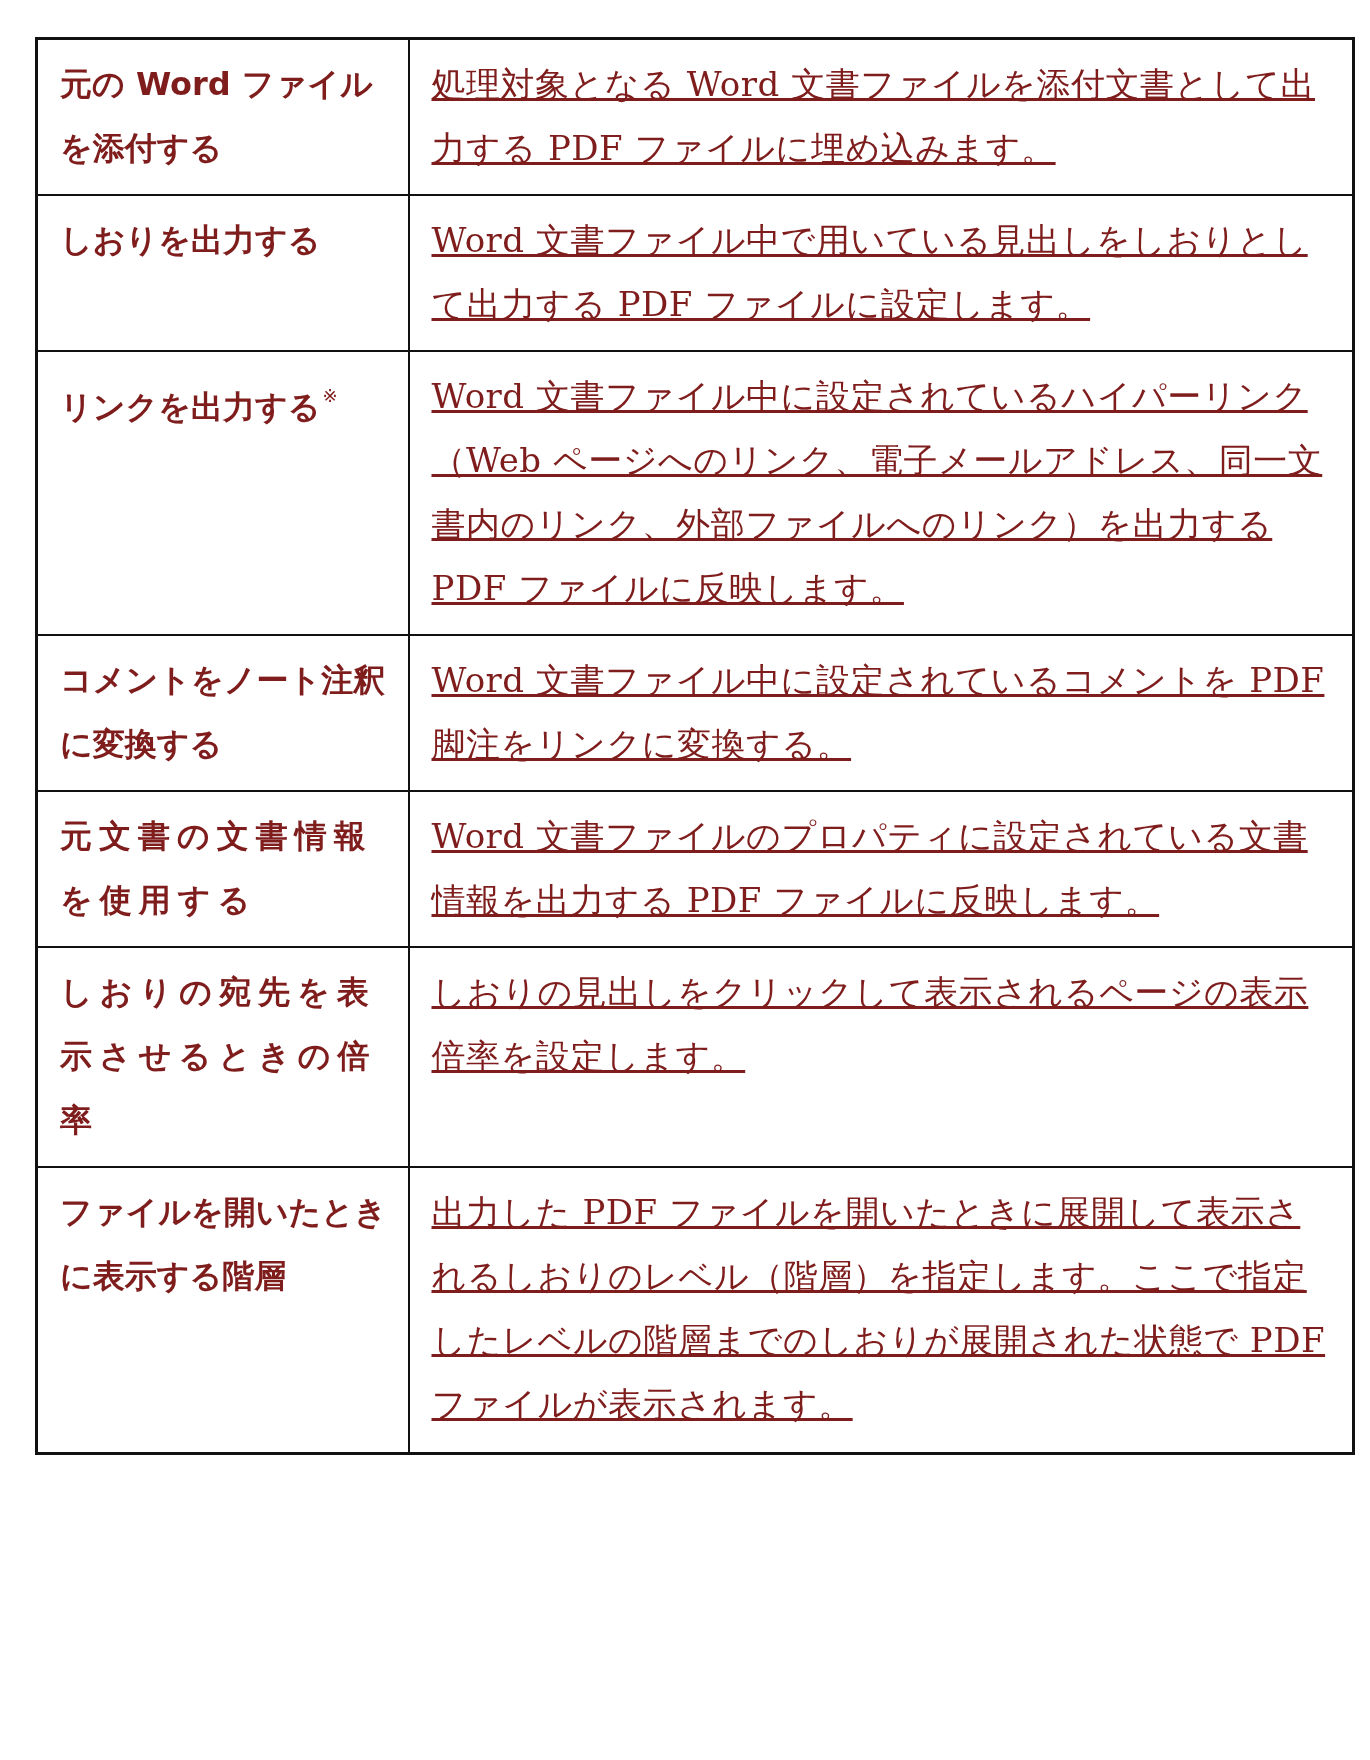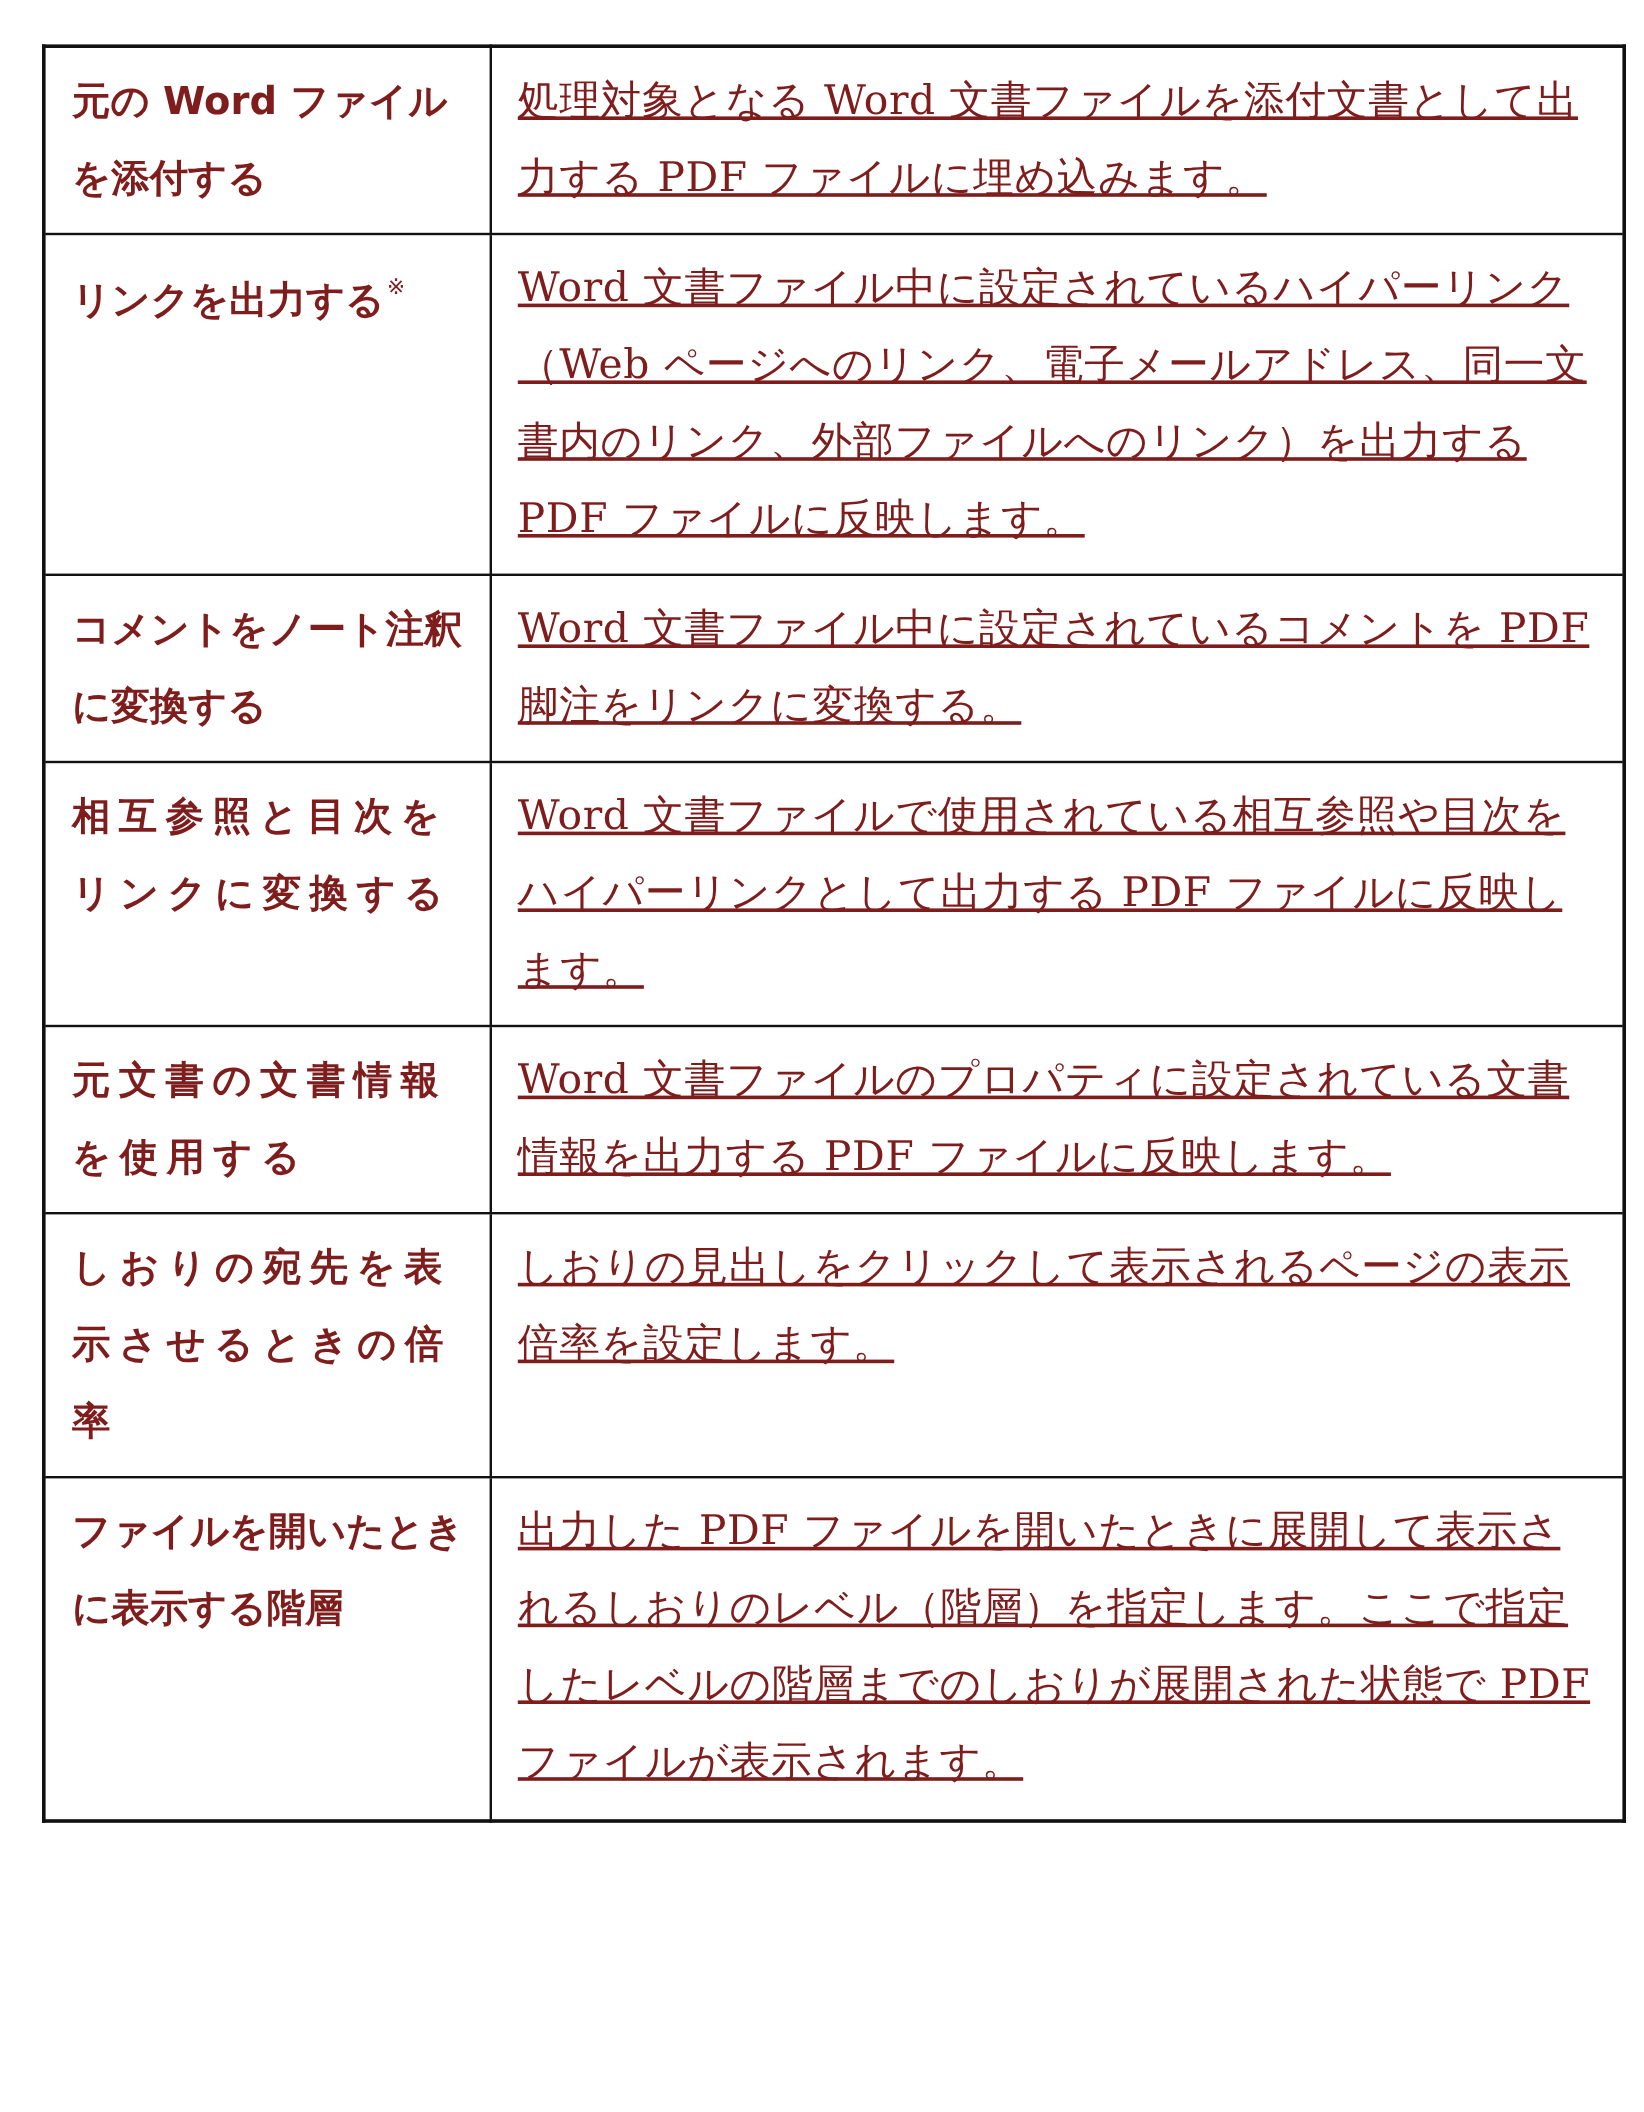--- a/index.html
+++ b/index.html
@@ -48,31 +48,31 @@
 <table class="doc-table">
   <colgroup>
     <col class="col-term">
     <col>
   </colgroup>
   <tbody>
     <tr class="h150">
       <td><span class="term">元の Word ファイルを添付する</span></td>
       <td><span class="desc">処理対象となる Word 文書ファイルを添付文書として出力する PDF ファイルに埋め込みます。</span></td>
     </tr>
+    <tr class="h150">
+      <td><span class="term">しおりを出力する</span></td>
+      <td><span class="desc">Word 文書ファイル中で用いている見出しをしおりとして出力する PDF ファイルに設定します。</span></td>
+    </tr>
     <tr class="h280">
       <td><span class="term">リンクを出力する</span><span class="term note-mark">※</span></td>
       <td><span class="desc">Word 文書ファイル中に設定されているハイパーリンク（Web ページへのリンク、電子メールアドレス、同一文書内のリンク、外部ファイルへのリンク）を出力する PDF ファイルに反映します。</span></td>
     </tr>
     <tr class="h150">
       <td><span class="term">コメントをノート注釈に変換する</span></td>
       <td><span class="desc">Word 文書ファイル中に設定されているコメントを PDF 脚注をリンクに変換する。</span></td>
-    </tr>
-    <tr class="h215">
-      <td><span class="term spaced">相互参照と目次をリンクに変換する</span></td>
-      <td><span class="desc">Word 文書ファイルで使用されている相互参照や目次をハイパーリンクとして出力する PDF ファイルに反映します。</span></td>
     </tr>
     <tr class="h150">
       <td><span class="term spaced">元文書の文書情報を使用する</span></td>
       <td><span class="desc">Word 文書ファイルのプロパティに設定されている文書情報を出力する PDF ファイルに反映します。</span></td>
     </tr>
     <tr class="h150">
       <td><span class="term spaced">しおりの宛先を表示させるときの倍率</span></td>
       <td><span class="desc">しおりの見出しをクリックして表示されるページの表示倍率を設定します。</span></td>
     </tr>
     <tr class="h286">

